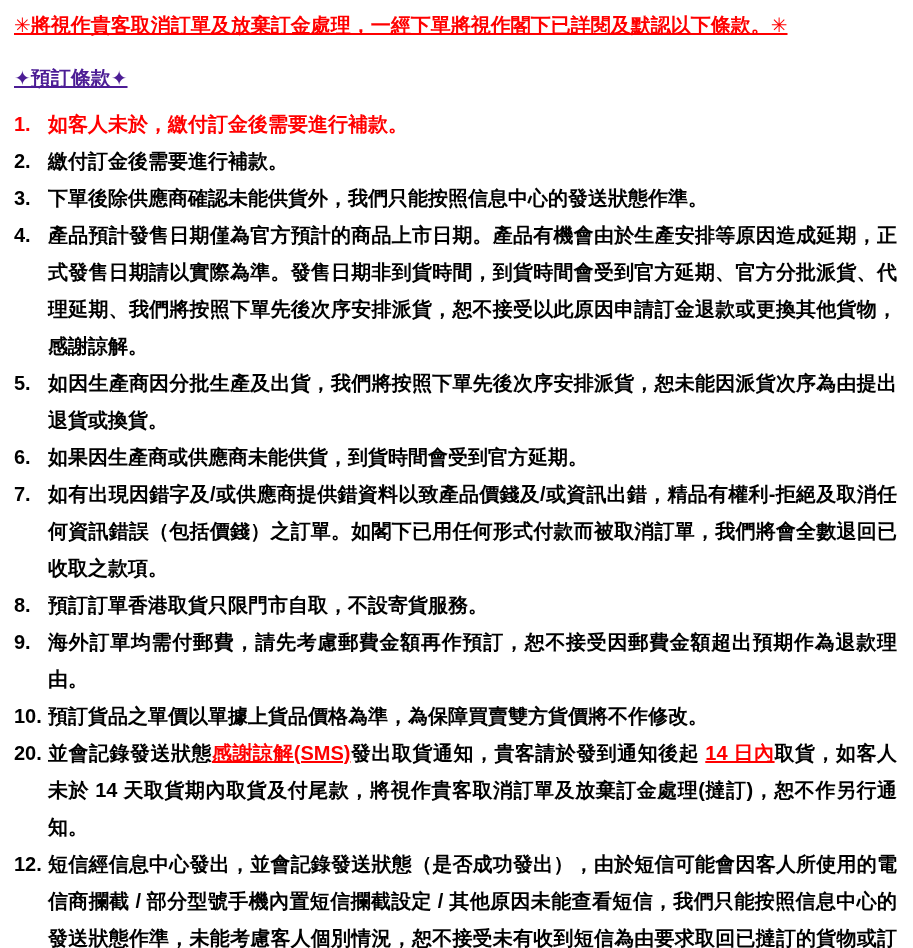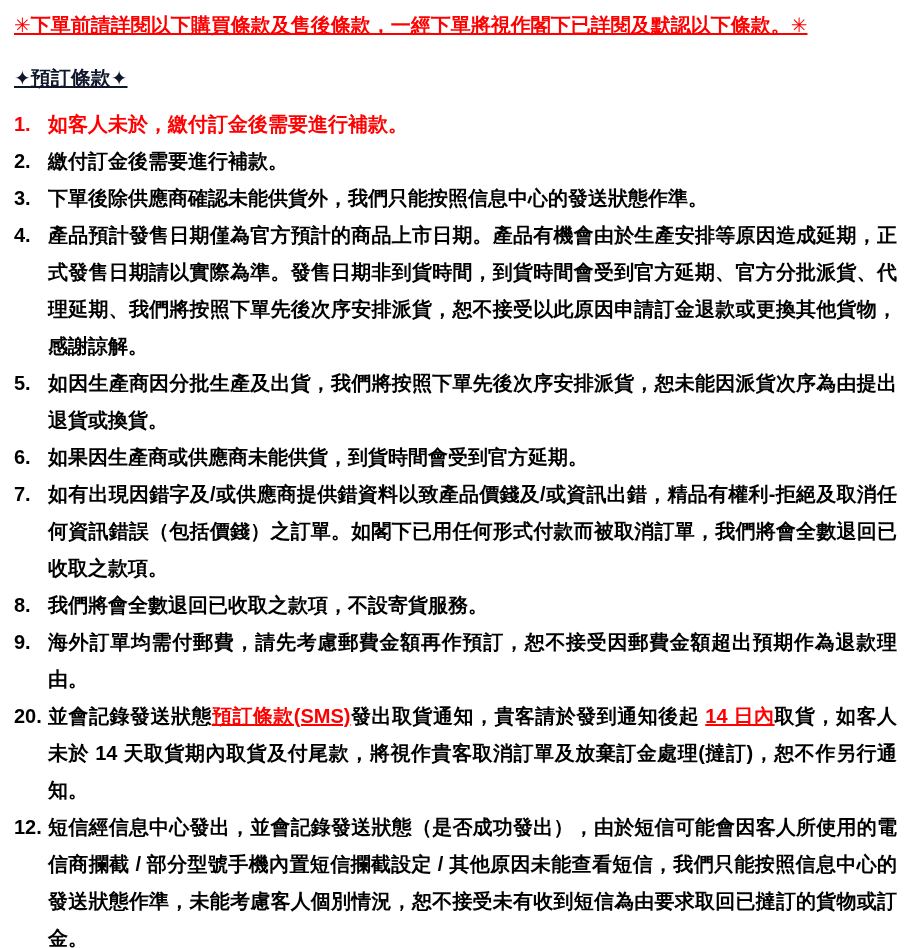--- a/index.html
+++ b/index.html
@@ -20,21 +20,21 @@
     box-sizing: border-box;
   }
   .doc-header {
     color: #ff0000;
     text-decoration: underline;
     font-size: 20px;
     line-height: 30px;
     margin: 0 0 24px 0;
   }
   .section-title {
-    color: #0f172a;
+    color: #4c1d95;
     text-decoration: underline;
     font-size: 20px;
     line-height: 28px;
     margin: 0 0 14px 0;
   }
   .terms {
     list-style: none;
     margin: 0;
     padding: 0;
   }
@@ -56,21 +56,21 @@
   }
   .highlight {
     color: #ff0000;
     text-decoration: underline;
   }
 </style>
 </head>
 <body>
 
 <div class="doc">
-  <p class="doc-header">✳下單前請詳閱以下購買條款及售後條款，一經下單將視作閣下已詳閱及默認以下條款。✳</p>
+  <p class="doc-header">✳將視作貴客取消訂單及放棄訂金處理，一經下單將視作閣下已詳閱及默認以下條款。✳</p>
 
   <p class="section-title">✦預訂條款✦</p>
 
   <ol class="terms" id="terms-list">
       <li class="term red">
     <span class="term-num">1.</span>
     <span class="term-text"><span>如客人未於，繳付訂金後需要進行補款。</span></span>
   </li>
       <li class="term">
     <span class="term-num">2.</span>
@@ -91,28 +91,32 @@
       <li class="term">
     <span class="term-num">6.</span>
     <span class="term-text"><span>如果因生產商或供應商未能供貨，到貨時間會受到官方延期。</span></span>
   </li>
       <li class="term">
     <span class="term-num">7.</span>
     <span class="term-text"><span>如有出現因錯字及/或供應商提供錯資料以致產品價錢及/或資訊出錯，精品有權利-拒絕及取消任何資訊錯誤（包括價錢）之訂單。如閣下已用任何形式付款而被取消訂單，我們將會全數退回已收取之款項。</span></span>
   </li>
       <li class="term">
     <span class="term-num">8.</span>
-    <span class="term-text"><span>我們將會全數退回已收取之款項，不設寄貨服務。</span></span>
+    <span class="term-text"><span>預訂訂單香港取貨只限門市自取，不設寄貨服務。</span></span>
   </li>
       <li class="term">
     <span class="term-num">9.</span>
     <span class="term-text"><span>海外訂單均需付郵費，請先考慮郵費金額再作預訂，恕不接受因郵費金額超出預期作為退款理由。</span></span>
   </li>
       <li class="term">
+    <span class="term-num">10.</span>
+    <span class="term-text"><span>預訂貨品之單價以單據上貨品價格為準，為保障買賣雙方貨價將不作修改。</span></span>
+  </li>
+      <li class="term">
     <span class="term-num">20.</span>
-    <span class="term-text"><span>並會記錄發送狀態</span><span class="highlight">預訂條款(SMS)</span><span>發出取貨通知，貴客請於發到通知後起 </span><span class="highlight">14 日內</span><span>取貨，如客人未於 14 天取貨期內取貨及付尾款，將視作貴客取消訂單及放棄訂金處理(撻訂)，恕不作另行通知。</span></span>
+    <span class="term-text"><span>並會記錄發送狀態</span><span class="highlight">感謝諒解(SMS)</span><span>發出取貨通知，貴客請於發到通知後起 </span><span class="highlight">14 日內</span><span>取貨，如客人未於 14 天取貨期內取貨及付尾款，將視作貴客取消訂單及放棄訂金處理(撻訂)，恕不作另行通知。</span></span>
   </li>
       <li class="term">
     <span class="term-num">12.</span>
     <span class="term-text"><span>短信經信息中心發出，並會記錄發送狀態（是否成功發出），由於短信可能會因客人所使用的電信商攔截 / 部分型號手機內置短信攔截設定 / 其他原因未能查看短信，我們只能按照信息中心的發送狀態作準，未能考慮客人個別情況，恕不接受未有收到短信為由要求取回已撻訂的貨物或訂金。</span></span>
   </li>
     </ol>
 </div>
 
 </body></html>

